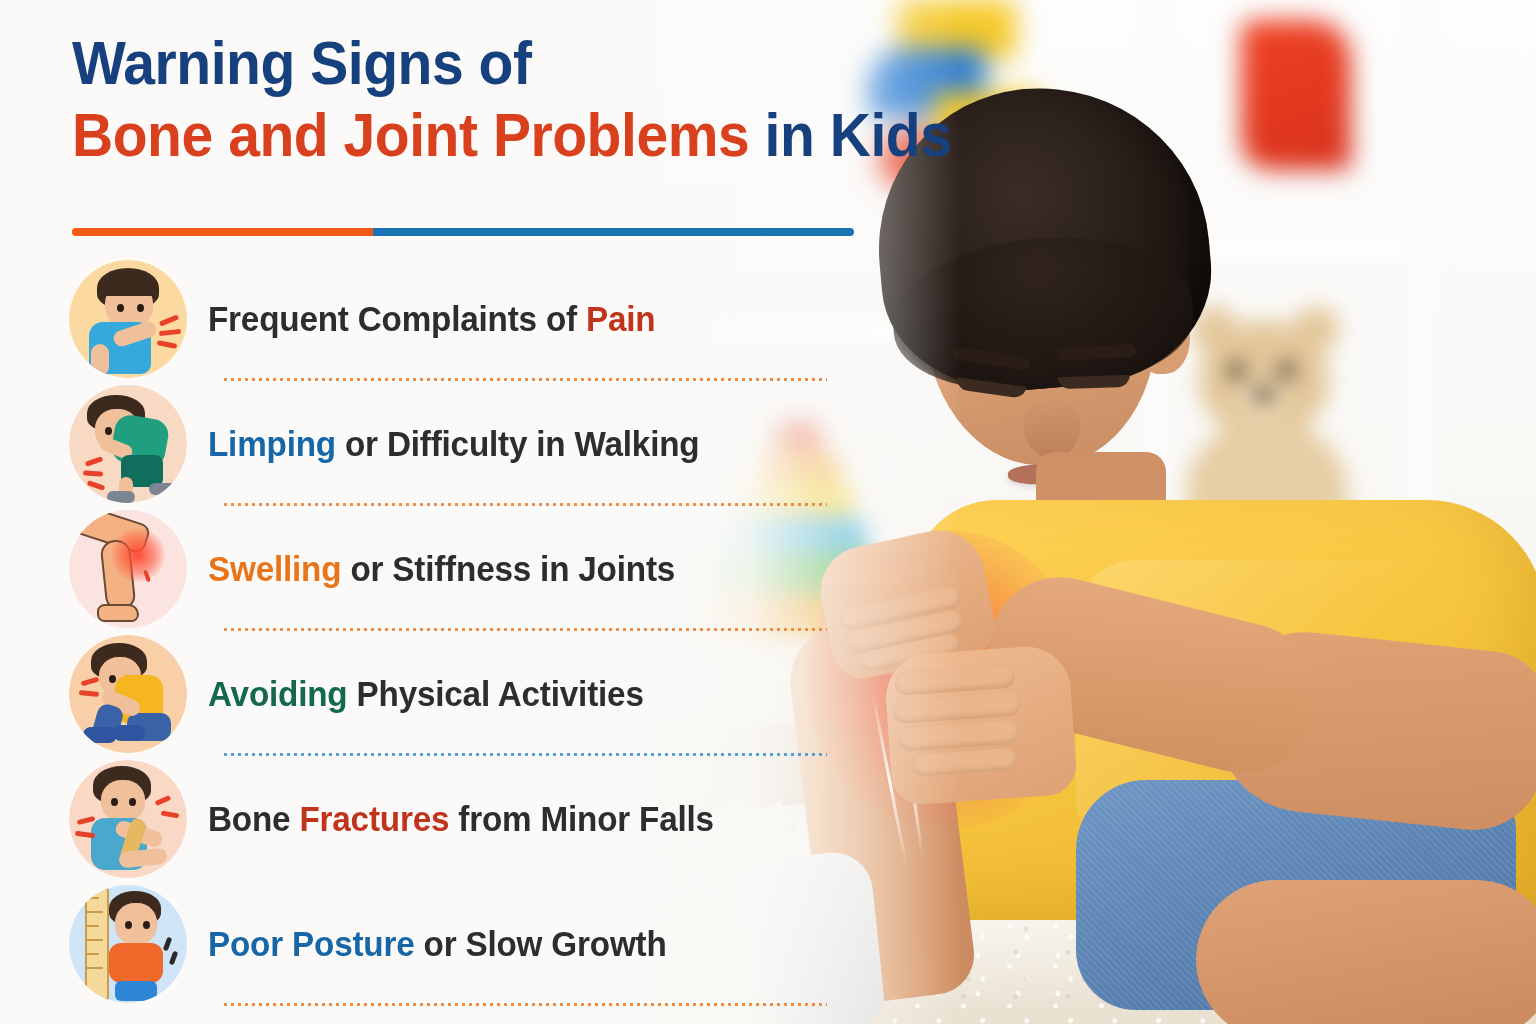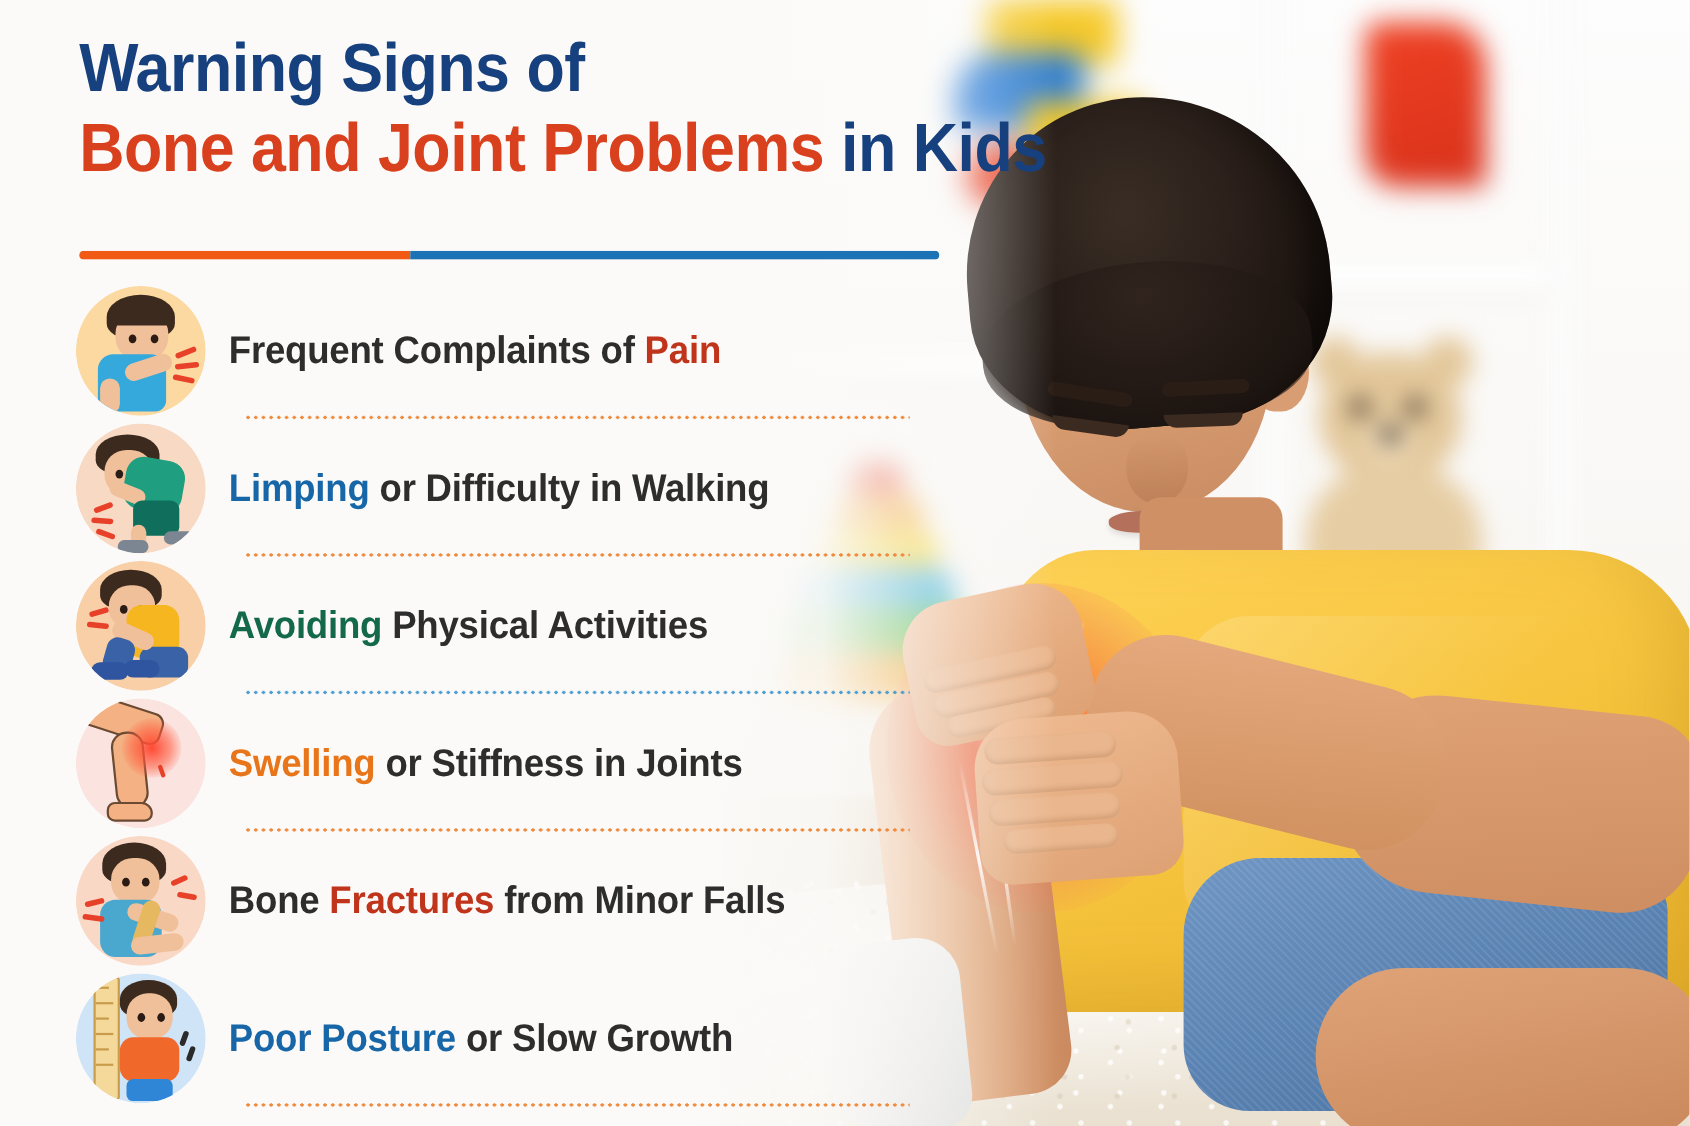--- a/index.html
+++ b/index.html
@@ -455,52 +455,52 @@
             <div class="ic-el pain-mark" style="left:18px;top:98px;width:18px;height:5px;transform:rotate(20deg);"></div>
           </div>
         </div>
         <div class="row-text"><span></span><span class="hl-blue">Limping</span><span> or Difficulty in Walking</span></div>
         <div class="divider orange"></div>
       </div>
 
       <div class="row">
         <div class="icon-wrap">
           <div class="icon">
+            <div class="ic-bg" style="background:#fbe3e0;"></div>
+            <div class="ic-el" style="left:4px;top:4px;width:76px;height:30px;background:#f4b183;border:2px solid #6b4a32;border-radius:10px;transform:rotate(18deg);"></div>
+            <div class="ic-el" style="left:34px;top:30px;width:30px;height:70px;background:#f4b183;border:2px solid #6b4a32;border-radius:14px;transform:rotate(-6deg);"></div>
+            <div class="ic-el" style="left:28px;top:94px;width:42px;height:18px;background:#f4b183;border:2px solid #6b4a32;border-radius:10px 14px 10px 10px;"></div>
+            <div class="ic-el" style="left:42px;top:18px;width:54px;height:54px;background:radial-gradient(circle,#ff4a33 0%,rgba(255,90,60,.55) 45%,rgba(255,120,90,0) 75%);border-radius:50%;"></div>
+            <div class="ic-el pain-mark" style="left:72px;top:64px;width:12px;height:4px;transform:rotate(70deg);"></div>
+          </div>
+        </div>
+        <div class="row-text"><span></span><span class="hl-orange">Swelling</span><span> or Stiffness in Joints</span></div>
+        <div class="divider orange"></div>
+      </div>
+
+      <div class="row">
+        <div class="icon-wrap">
+          <div class="icon">
             <div class="ic-bg" style="background:#f8cfa6;"></div>
             <div class="ic-el k-hair" style="left:22px;top:8px;width:56px;height:36px;"></div>
             <div class="ic-el k-face" style="left:30px;top:22px;width:42px;height:40px;"></div>
             <div class="ic-el k-eye" style="left:40px;top:40px;"></div>
             <div class="ic-el k-eye" style="left:56px;top:40px;"></div>
             <div class="ic-el k-body" style="left:46px;top:40px;width:48px;height:48px;background:#f5b61f;border-radius:14px;"></div>
             <div class="ic-el" style="left:58px;top:78px;width:44px;height:28px;background:#3a62a6;border-radius:10px;"></div>
             <div class="ic-el k-limb" style="left:32px;top:60px;width:40px;height:16px;transform:rotate(24deg);"></div>
             <div class="ic-el" style="left:26px;top:70px;width:26px;height:34px;background:#3a62a6;border-radius:10px;transform:rotate(16deg);"></div>
             <div class="ic-el" style="left:14px;top:92px;width:34px;height:16px;background:#2f55a0;border-radius:8px;"></div>
             <div class="ic-el" style="left:44px;top:90px;width:32px;height:16px;background:#2f55a0;border-radius:8px;"></div>
             <div class="ic-el pain-mark" style="left:12px;top:44px;width:18px;height:5px;transform:rotate(-16deg);"></div>
             <div class="ic-el pain-mark" style="left:10px;top:56px;width:20px;height:5px;transform:rotate(6deg);"></div>
           </div>
         </div>
         <div class="row-text"><span></span><span class="hl-green">Avoiding</span><span> Physical Activities</span></div>
         <div class="divider blue"></div>
-      </div>
-
-      <div class="row">
-        <div class="icon-wrap">
-          <div class="icon">
-            <div class="ic-bg" style="background:#fbe3e0;"></div>
-            <div class="ic-el" style="left:4px;top:4px;width:76px;height:30px;background:#f4b183;border:2px solid #6b4a32;border-radius:10px;transform:rotate(18deg);"></div>
-            <div class="ic-el" style="left:34px;top:30px;width:30px;height:70px;background:#f4b183;border:2px solid #6b4a32;border-radius:14px;transform:rotate(-6deg);"></div>
-            <div class="ic-el" style="left:28px;top:94px;width:42px;height:18px;background:#f4b183;border:2px solid #6b4a32;border-radius:10px 14px 10px 10px;"></div>
-            <div class="ic-el" style="left:42px;top:18px;width:54px;height:54px;background:radial-gradient(circle,#ff4a33 0%,rgba(255,90,60,.55) 45%,rgba(255,120,90,0) 75%);border-radius:50%;"></div>
-            <div class="ic-el pain-mark" style="left:72px;top:64px;width:12px;height:4px;transform:rotate(70deg);"></div>
-          </div>
-        </div>
-        <div class="row-text"><span></span><span class="hl-orange">Swelling</span><span> or Stiffness in Joints</span></div>
-        <div class="divider orange"></div>
       </div>
 
       <div class="row">
         <div class="icon-wrap">
           <div class="icon">
             <div class="ic-bg" style="background:#f9d8c5;"></div>
             <div class="ic-el k-hair" style="left:24px;top:6px;width:58px;height:38px;"></div>
             <div class="ic-el k-face" style="left:32px;top:20px;width:44px;height:42px;"></div>
             <div class="ic-el k-eye" style="left:42px;top:38px;"></div>
             <div class="ic-el k-eye" style="left:60px;top:38px;"></div>

